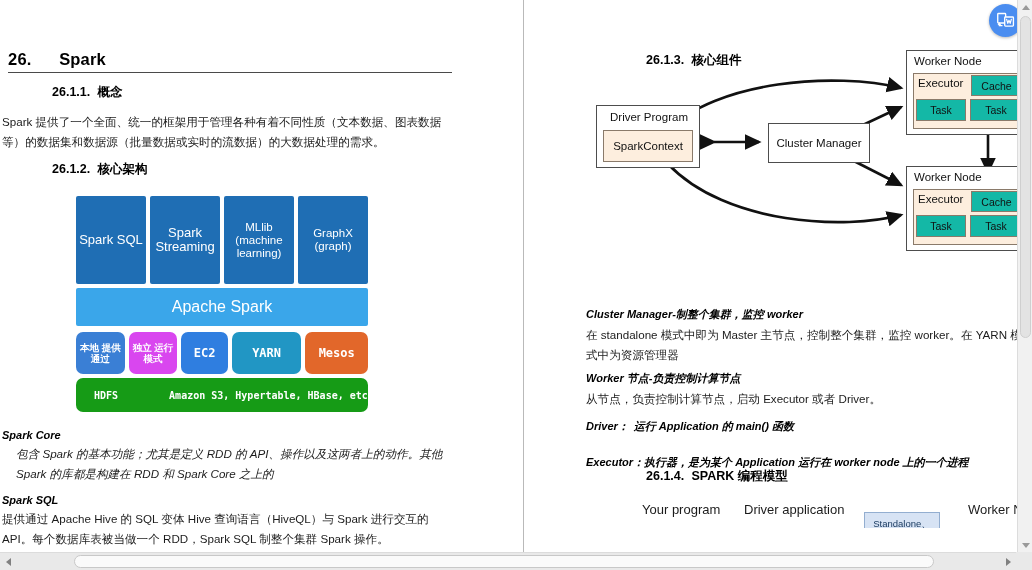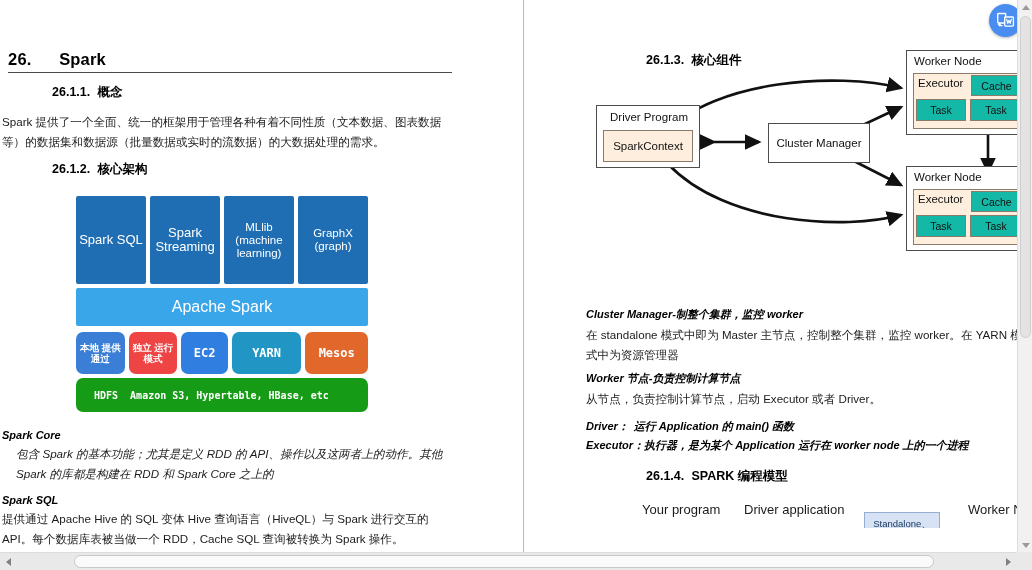--- a/index.html
+++ b/index.html
@@ -51,32 +51,32 @@
     display:flex;align-items:center;justify-content:center;font-size:16px;
   }
   .stack-modes{top:136px;height:42px;gap:4px;}
   .stack-modes .cell{
     border-radius:7px;color:#fff;display:flex;align-items:center;justify-content:center;
     text-align:center;font-size:12px;font-weight:bold;line-height:11px;
     font-family:"DejaVu Sans Mono","Liberation Mono",monospace;
   }
   .stack-modes .cell.cn{font-family:"Liberation Sans",sans-serif;font-size:9.5px;line-height:11.5px;}
   .stack-modes .m0{flex:1.05;background:#3a7fd5;}
-  .stack-modes .m1{flex:1.05;background:#ef4444;}
+  .stack-modes .m1{flex:1.05;background:#d946ef;}
   .stack-modes .m2{flex:1.0;background:#2f7ee0;}
   .stack-modes .m3{flex:1.35;background:#e2672a;}
   .stack-modes .m4{flex:1.5;background:#2196c4;}
   .stack-storage{top:182px;height:34px;}
   .stack-storage .cell{
     flex:1;background:#169b16;border-radius:7px;color:#fff;
     display:flex;align-items:center;font-size:10px;font-weight:bold;
     font-family:"DejaVu Sans Mono","Liberation Mono",monospace;
   }
   .stack-storage .lbl-hdfs{padding-left:18px;}
-  .stack-storage .lbl-rest{padding-left:12px;}
+  .stack-storage .lbl-rest{padding-left:12px;margin-left:39px;}
 
   
   .corefig{position:absolute;left:72px;top:40px;width:440px;height:215px;}
   .boxw{position:absolute;box-sizing:border-box;}
   .box-outline{
     border:1.3px solid #4d4d4d;background:#fff;
   }
   .box-fill{
     border:1.3px solid #8a7a6a;background:#14b8a6;
   }
@@ -207,21 +207,21 @@
           <span class="lbl-hdfs">HDFS</span>
           <span class="lbl-rest">Amazon S3, Hypertable, HBase, etc</span>
         </div>
       </div>
     </div>
 
     <div class="subhead" style="left:2px;top:429px;">Spark Core</div>
     <div class="para" style="left:16px;top:444px;width:452px;font-style:italic;">包含 Spark 的基本功能；尤其是定义 RDD 的 API、操作以及这两者上的动作。其他 Spark 的库都是构建在 RDD 和 Spark Core 之上的</div>
 
     <div class="subhead" style="left:2px;top:494px;">Spark SQL</div>
-    <div class="para" style="left:2px;top:509px;width:452px;">提供通过 Apache Hive 的 SQL 变体 Hive 查询语言（HiveQL）与 Spark 进行交互的 API。每个数据库表被当做一个 RDD，Cache SQL 查询被转换为 Spark 操作。</div>
+    <div class="para" style="left:2px;top:509px;width:452px;">提供通过 Apache Hive 的 SQL 变体 Hive 查询语言（HiveQL）与 Spark 进行交互的 API。每个数据库表被当做一个 RDD，Spark SQL 制整个集群 Spark 操作。</div>
   </div>
 
   <div class="page-divider"></div>
 
   <div class="page page-right">
 
     <div class="h3" style="left:122px;top:52px;">
       <span class="num">26.1.3.</span>
       <span>核心组件</span>
     </div>
@@ -278,21 +278,21 @@
 
     <div class="subhead subhead-cn" style="left:62px;top:371px;">
       <span>Worker </span><span>节点-负责控制计算节点</span>
     </div>
     <div class="para" style="left:62px;top:389px;width:440px;">从节点，负责控制计算节点，启动 Executor 或者 Driver。</div>
 
     <div class="subhead subhead-cn" style="left:62px;top:419px;">
       <span>Driver：</span><span style="display:inline-block;width:5px;"></span><span>运行 Application 的 main() 函数</span>
     </div>
 
-    <div class="subhead subhead-cn" style="left:62px;top:438px;">
+    <div class="subhead subhead-cn" style="left:62px;top:455px;">
       <span>Executor：</span><span>执行器，是为某个 Application 运行在 worker node 上的一个进程</span>
     </div>
 
     <div class="h3" style="left:122px;top:468px;">
       <span class="num">26.1.4.</span>
       <span>SPARK 编程模型</span>
     </div>
 
     <div class="pmfig">
       <div class="pm-cap" style="left:50px;top:72px;margin-left:28px;">Your program</div>

